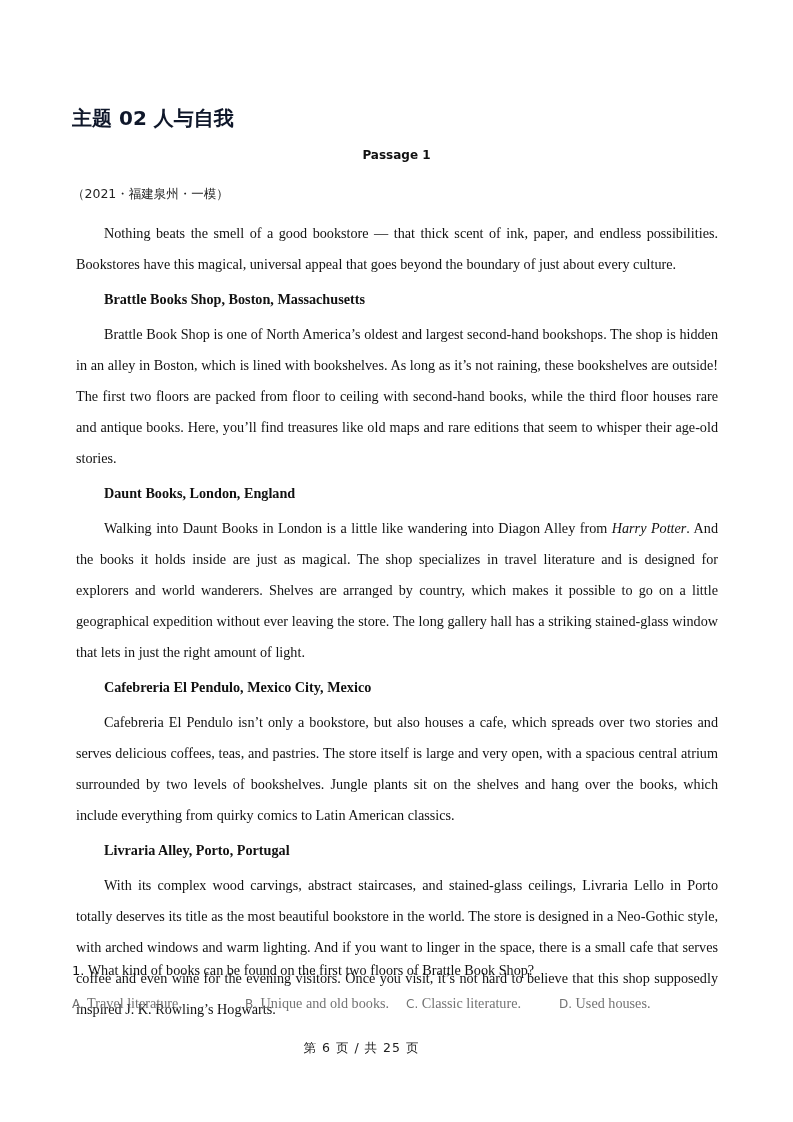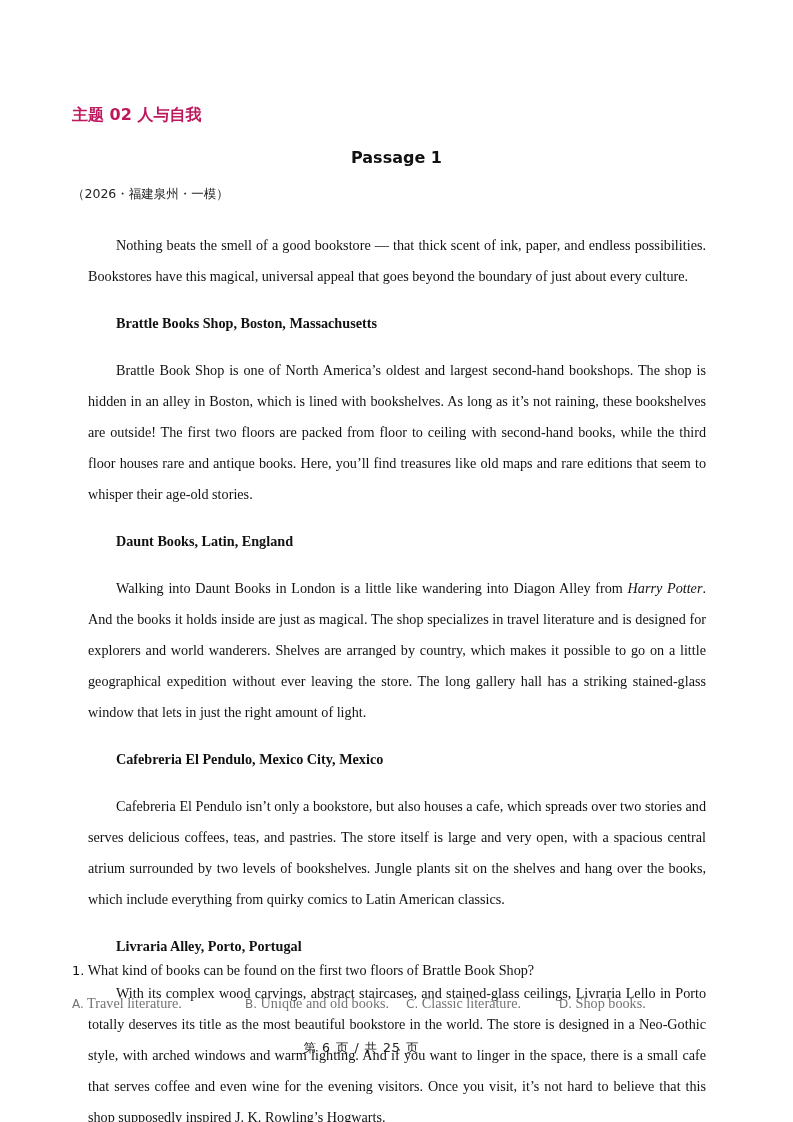--- a/index.html
+++ b/index.html
@@ -1,34 +1,34 @@
 <!DOCTYPE html>
 <html><head>
 <meta charset="utf-8">
 <style>
   html, body { margin: 0; padding: 0; background: #ffffff; }
   body { width: 793px; height: 1122px; position: relative; overflow: hidden; color: #111; }
   .page { position: absolute; left: 0; top: 0; width: 793px; height: 1122px; }
   .topic-title {
     position: absolute; left: 72px; top: 105px;
-    font-family: "DejaVu Sans", sans-serif; font-weight: bold; font-size: 16px; color: #be185d;
+    font-family: "DejaVu Sans", sans-serif; font-weight: bold; font-size: 20px; color: #0f172a;
   }
   .passage-title {
     position: absolute; left: 0; width: 793px; top: 148px; text-align: center;
-    font-family: "DejaVu Sans", sans-serif; font-weight: bold; font-size: 16px; color: #111;
+    font-family: "DejaVu Sans", sans-serif; font-weight: bold; font-size: 12px; color: #111;
   }
   .source {
     position: absolute; left: 72px; top: 186px;
     font-family: "DejaVu Sans", sans-serif; font-size: 12.5px; color: #222;
   }
   .body-text {
     position: absolute; left: 72px; width: 650px; top: 214px;
     font-family: "Liberation Serif", serif; font-size: 14.2px; line-height: 31px; color: #111;
   }
-  .body-text p { margin: 16px; text-align: justify; text-indent: 28px; font-family: Liberation Serif, serif; }
+  .body-text p { margin: 4px; text-align: justify; text-indent: 28px; font-family: Liberation Serif, serif; }
   .body-text .heading { font-weight: bold; text-indent: 28px; }
   .body-text .last-line { text-align-last: left; }
   .question {
     position: absolute; left: 72px; top: 962px;
     font-family: "Liberation Serif", serif; font-size: 14.2px; color: #111;
   }
   .question .num { font-family: "DejaVu Sans", sans-serif; font-size: 13px; }
   .options {
     position: absolute; left: 72px; top: 995px; width: 650px; height: 24px;
     font-family: "Liberation Serif", serif; font-size: 14.2px; color: #737373;
@@ -43,29 +43,29 @@
 </style>
 </head>
 <body>
 
 <div class="page">
 
   <div class="topic-title">主题 02  人与自我</div>
 
   <div class="passage-title">Passage 1</div>
 
-  <div class="source">（2026・福建泉州・一模）</div>
+  <div class="source">（2021・福建泉州・一模）</div>
 
   <div class="body-text">
     <p class="last-line">Nothing beats the smell of a good bookstore — that thick scent of ink, paper, and endless possibilities. Bookstores have this magical, universal appeal that goes beyond the boundary of just about every culture.</p>
 
     <p class="heading">Brattle Books Shop, Boston, Massachusetts</p>
     <p class="last-line">Brattle Book Shop is one of North America’s oldest and largest second-hand bookshops. The shop is hidden in an alley in Boston, which is lined with bookshelves. As long as it’s not raining, these bookshelves are outside! The first two floors are packed from floor to ceiling with second-hand books, while the third floor houses rare and antique books. Here, you’ll find treasures like old maps and rare editions that seem to whisper their age-old stories.</p>
 
-    <p class="heading">Daunt Books, Latin, England</p>
+    <p class="heading">Daunt Books, London, England</p>
     <p class="last-line"><span>Walking into Daunt Books in London is a little like wandering into Diagon Alley from </span><em>Harry Potter</em><span>. And the books it holds inside are just as magical. The shop specializes in travel literature and is designed for explorers and world wanderers. Shelves are arranged by country, which makes it possible to go on a little geographical expedition without ever leaving the store. The long gallery hall has a striking stained-glass window that lets in just the right amount of light.</span></p>
 
     <p class="heading">Cafebreria El Pendulo, Mexico City, Mexico</p>
     <p class="last-line">Cafebreria El Pendulo isn’t only a bookstore, but also houses a cafe, which spreads over two stories and serves delicious coffees, teas, and pastries. The store itself is large and very open, with a spacious central atrium surrounded by two levels of bookshelves. Jungle plants sit on the shelves and hang over the books, which include everything from quirky comics to Latin American classics.</p>
 
     <p class="heading">Livraria Alley, Porto, Portugal</p>
     <p class="last-line">With its complex wood carvings, abstract staircases, and stained-glass ceilings, Livraria Lello in Porto totally deserves its title as the most beautiful bookstore in the world. The store is designed in a Neo-Gothic style, with arched windows and warm lighting. And if you want to linger in the space, there is a small cafe that serves coffee and even wine for the evening visitors. Once you visit, it’s not hard to believe that this shop supposedly inspired J. K. Rowling’s Hogwarts.</p>
   </div>
 
   <div class="question">
@@ -76,19 +76,19 @@
     <div class="option" style="left:0px;">
       <span class="letter">A.</span><span> Travel literature.</span>
     </div>
     <div class="option" style="left:173px;">
       <span class="letter">B.</span><span> Unique and old books.</span>
     </div>
     <div class="option" style="left:334px;">
       <span class="letter">C.</span><span> Classic literature.</span>
     </div>
     <div class="option" style="left:487px;">
-      <span class="letter">D.</span><span> Shop books.</span>
+      <span class="letter">D.</span><span> Used houses.</span>
     </div>
   </div>
 
   <div class="footer">第 6 页 / 共 25 页</div>
 
 </div>
 
 </body></html>

